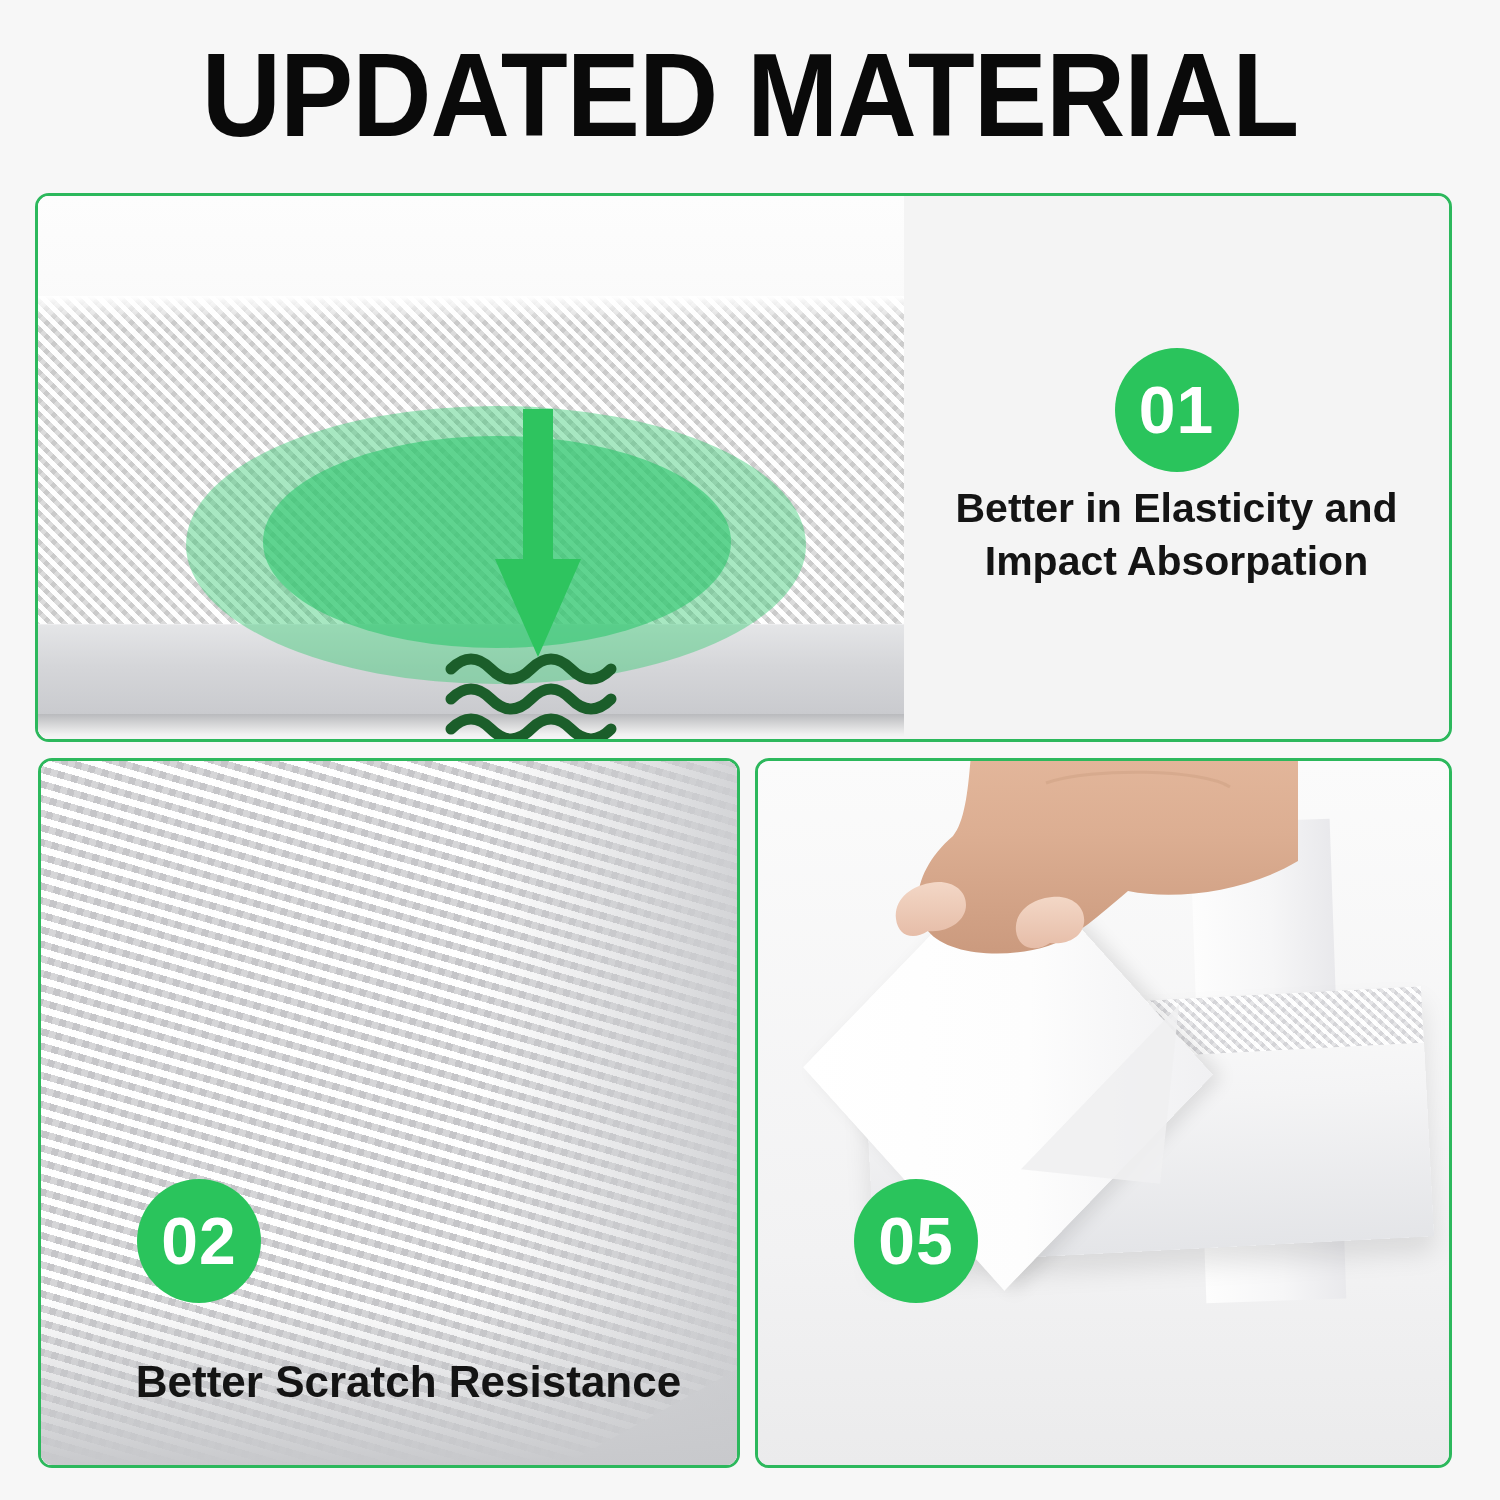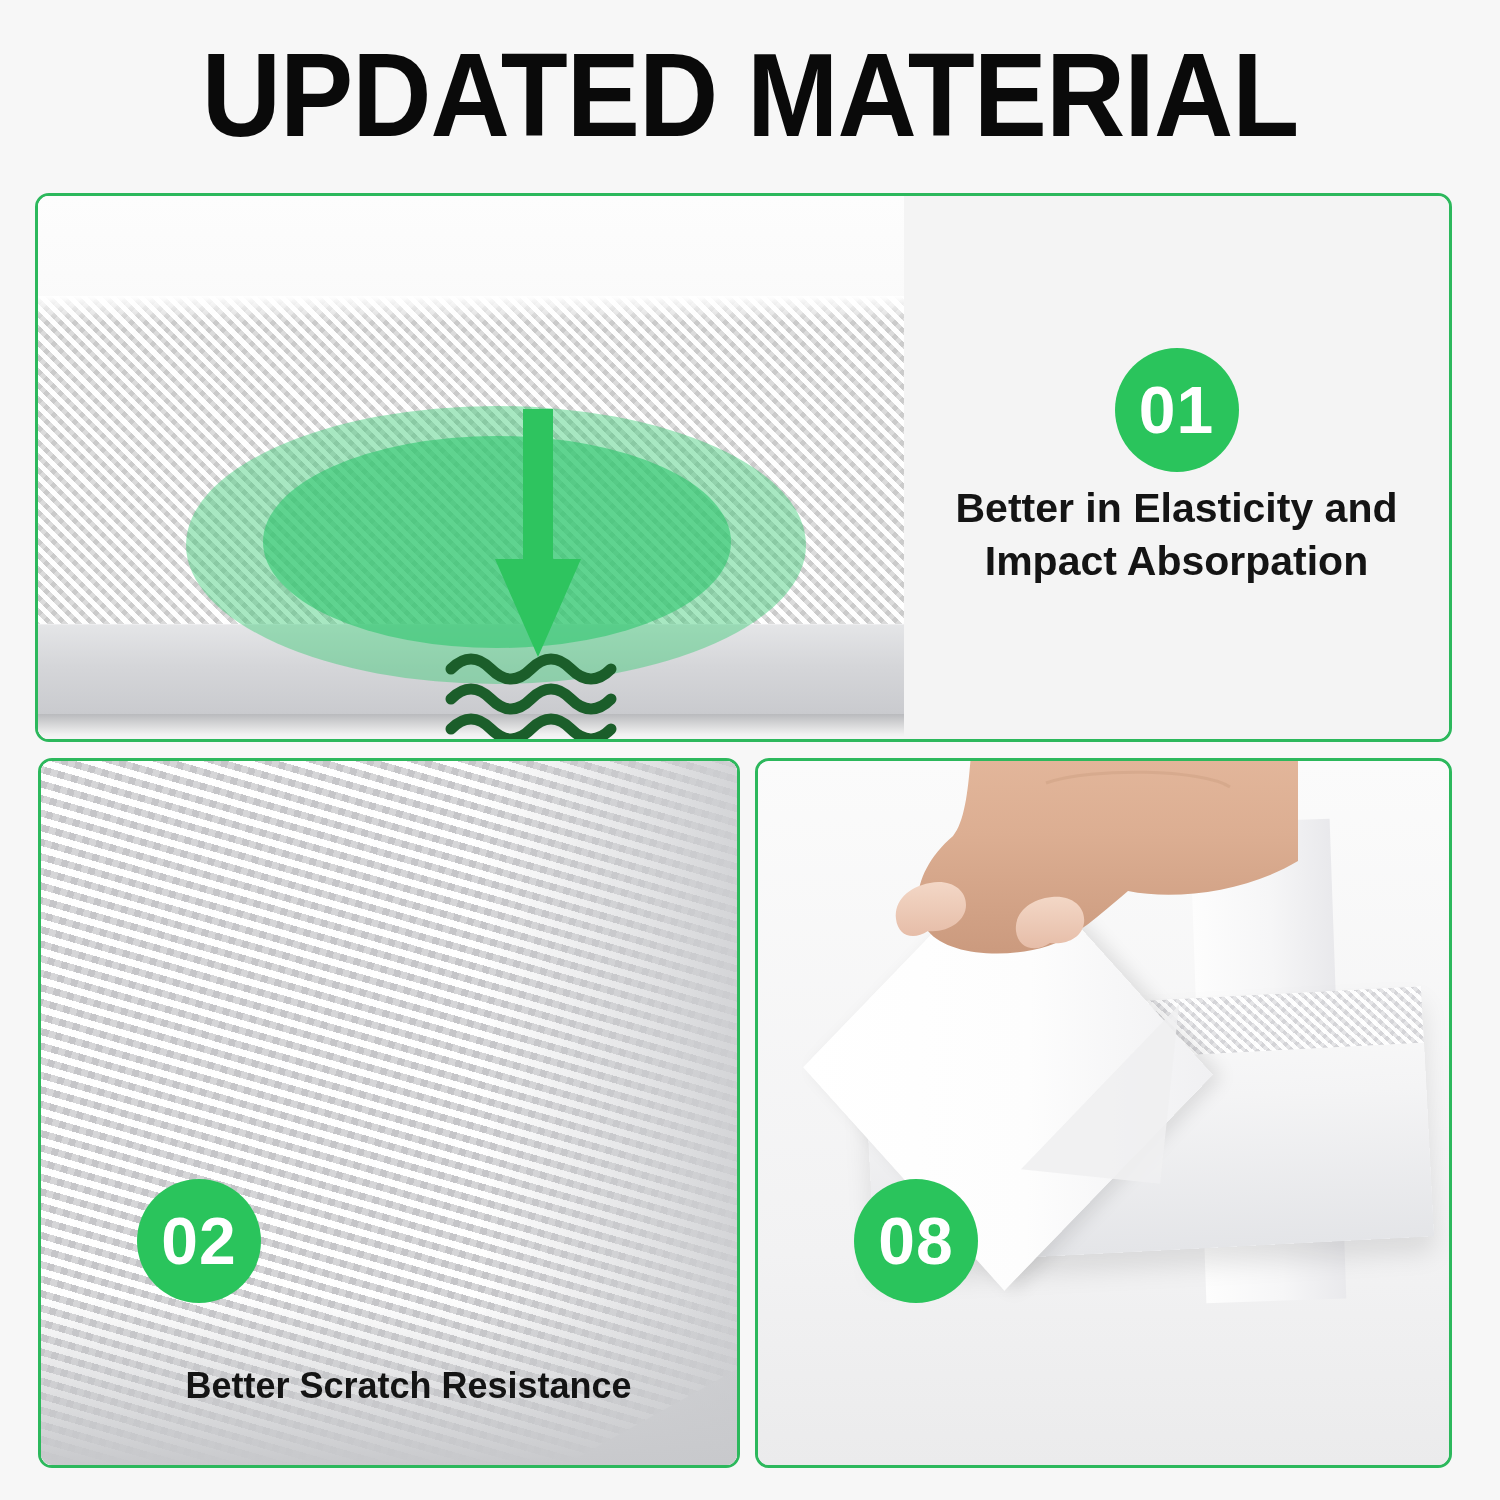--- a/index.html
+++ b/index.html
@@ -232,21 +232,21 @@
     left: 96px;
     bottom: 162px;
   }
   .caption-overlay {
     position: absolute;
     left: 0; right: 0;
     bottom: 58px;
     text-align: center;
     font-family: "Liberation Sans", sans-serif;
     font-weight: 700;
-    font-size: 36px;
+    font-size: 44px;
     color: #141414;
     padding-left: 39px;
   }
 </style>
 </head>
 <body>
 
 <h1 class="page-title">UPDATED MATERIAL</h1>
 
 <section class="panel" id="panel-1">
@@ -326,15 +326,15 @@
                C172 138 188 148 188 164 C188 180 170 192 150 190 Z" fill="url(#nail)"></path>
       <path d="M272 202 C258 212 240 208 238 190 C236 172 252 158 274 156
                C294 154 308 166 306 182 C304 196 290 204 272 202 Z" fill="url(#nail)"></path>
       <path d="M250 -20 C300 -40 440 -36 470 -10" fill="none" stroke="#c89a7d" stroke-width="3" opacity=".5"></path>
       <path d="M258 10 C310 -8 430 -6 460 14" fill="none" stroke="#c89a7d" stroke-width="3" opacity=".45"></path>
       <path d="M268 42 C316 26 424 28 452 46" fill="none" stroke="#c89a7d" stroke-width="3" opacity=".4"></path>
     </svg>
   </div>
 
   <div class="badge-overlay">
-    <div class="badge">08</div>
+    <div class="badge">05</div>
   </div>
 </section>
 
 </body></html>

